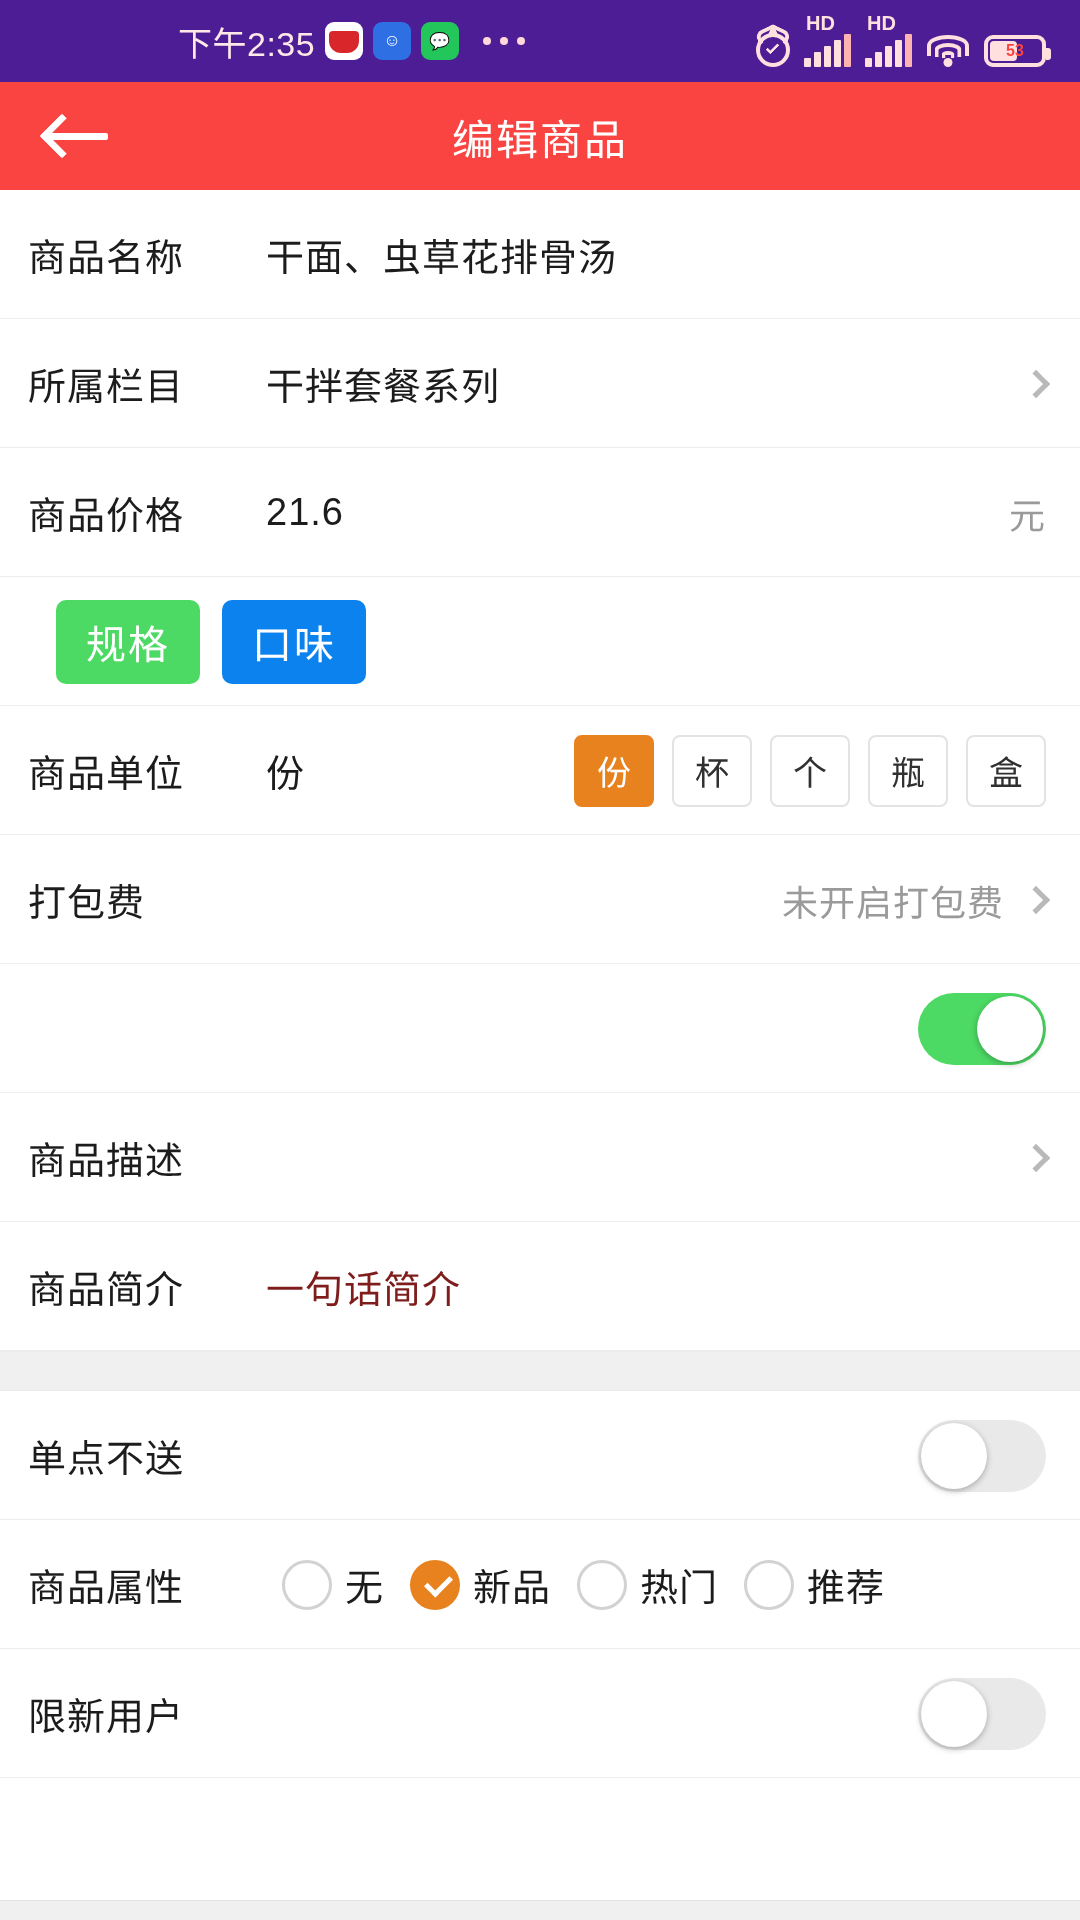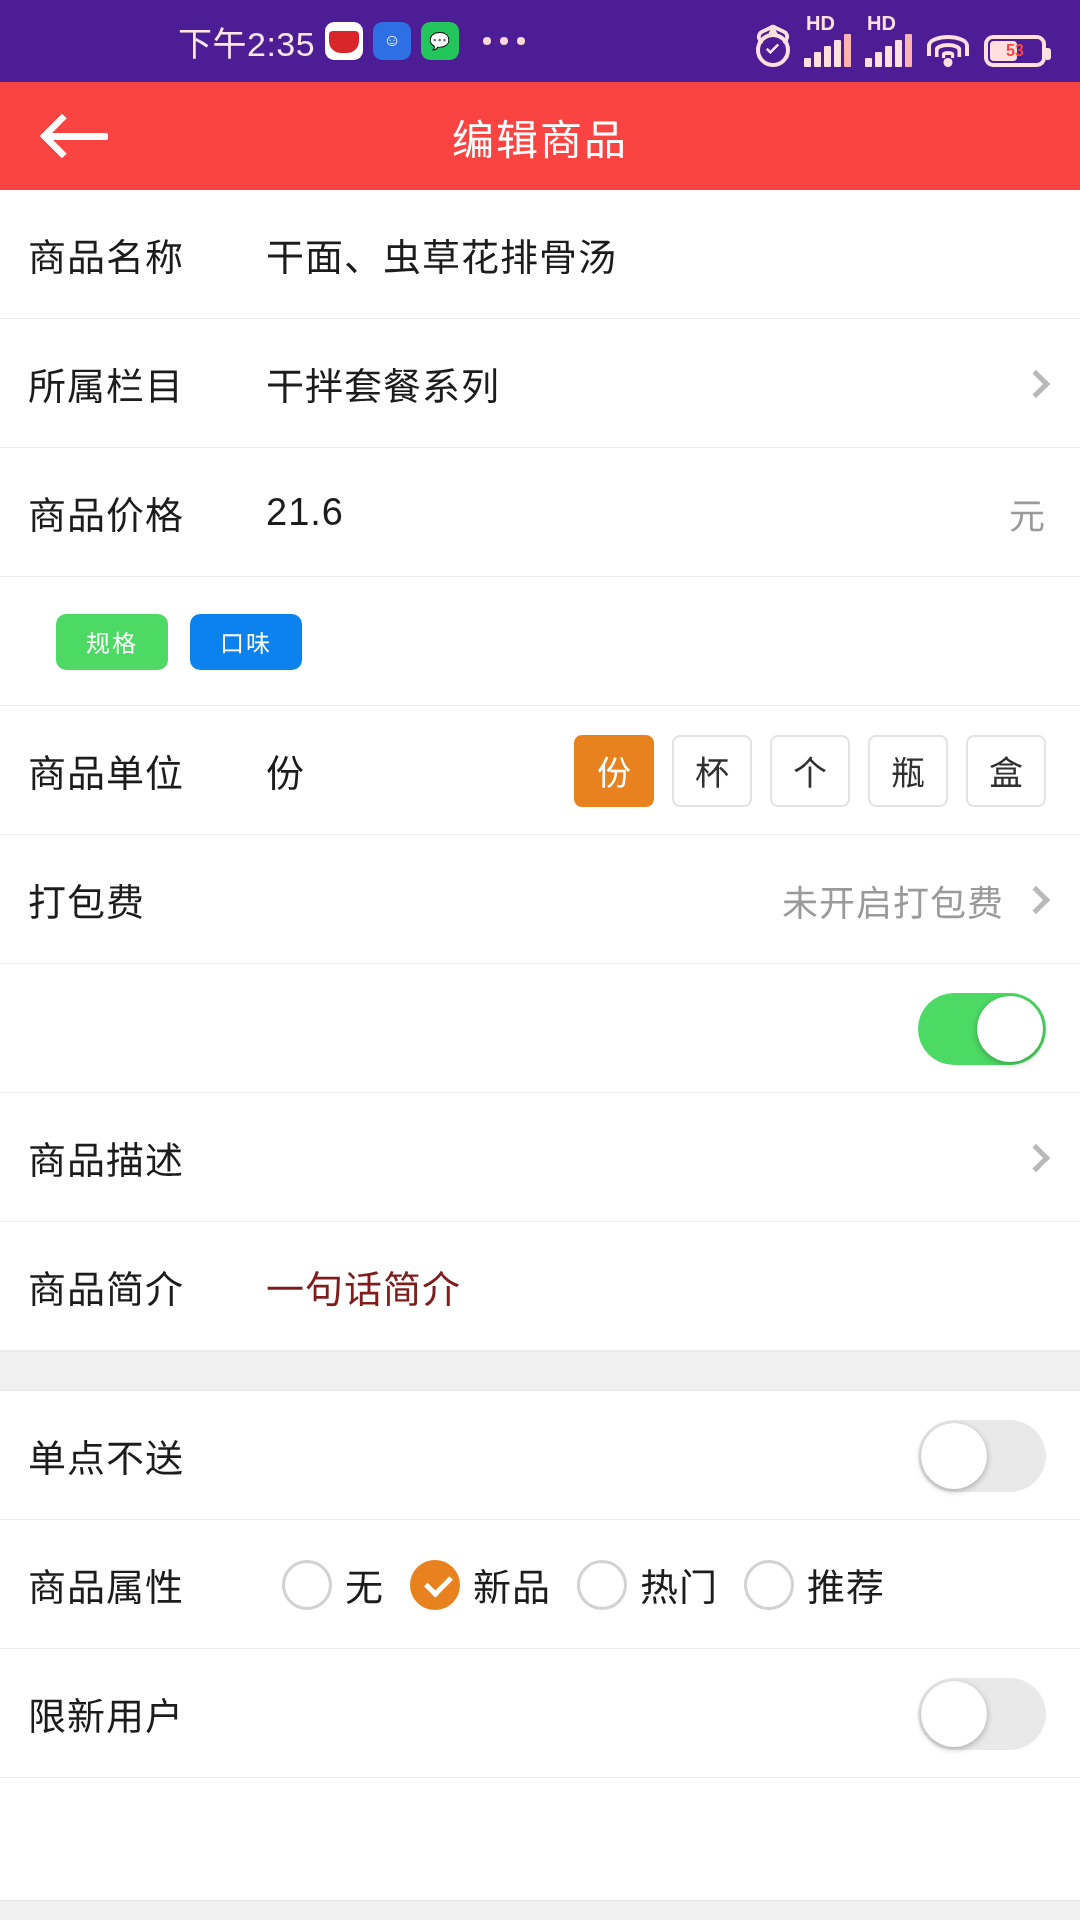--- a/index.html
+++ b/index.html
@@ -87,22 +87,22 @@
   .value.placeholder{ color:#7f1d1d; }
   .spacer{ flex:1; }
   .right-text{ font-size:36px; color:#9a9a9a; margin-right:18px; letter-spacing:1px;}
   .unit-suffix{ font-size:36px; color:#9a9a9a; letter-spacing:1px;}
 
   .chev{ width:20px;height:20px;border-top:5px solid #b9b9b9;border-right:5px solid #b9b9b9;
      transform:rotate(45deg); margin-left:4px; }
 
   
   .tags{ display:flex; gap:22px; margin-left:28px; }
-  .tag{ padding:6px 30px; height:56px; display:flex; align-items:center; justify-content:center;
-     border-radius:10px; color:#fff; font-size:24px; letter-spacing:2px; }
+  .tag{ padding:6px 30px; height:84px; display:flex; align-items:center; justify-content:center;
+     border-radius:10px; color:#fff; font-size:40px; letter-spacing:2px; }
 
   
   .chips{ display:flex; gap:18px; }
   .chip{ width:80px;height:72px; display:flex;align-items:center;justify-content:center;
      border:2px solid #e3e3e3; border-radius:8px; font-size:34px; color:#303030; background:#fff;}
   .chip.active{ background:#E8821E; border-color:#E8821E; color:#fff; }
 
   
   .switch{ width:128px; height:72px; border-radius:36px; position:relative; }
   .switch .knob{ position:absolute; top:3px; width:66px; height:66px; border-radius:50%;

